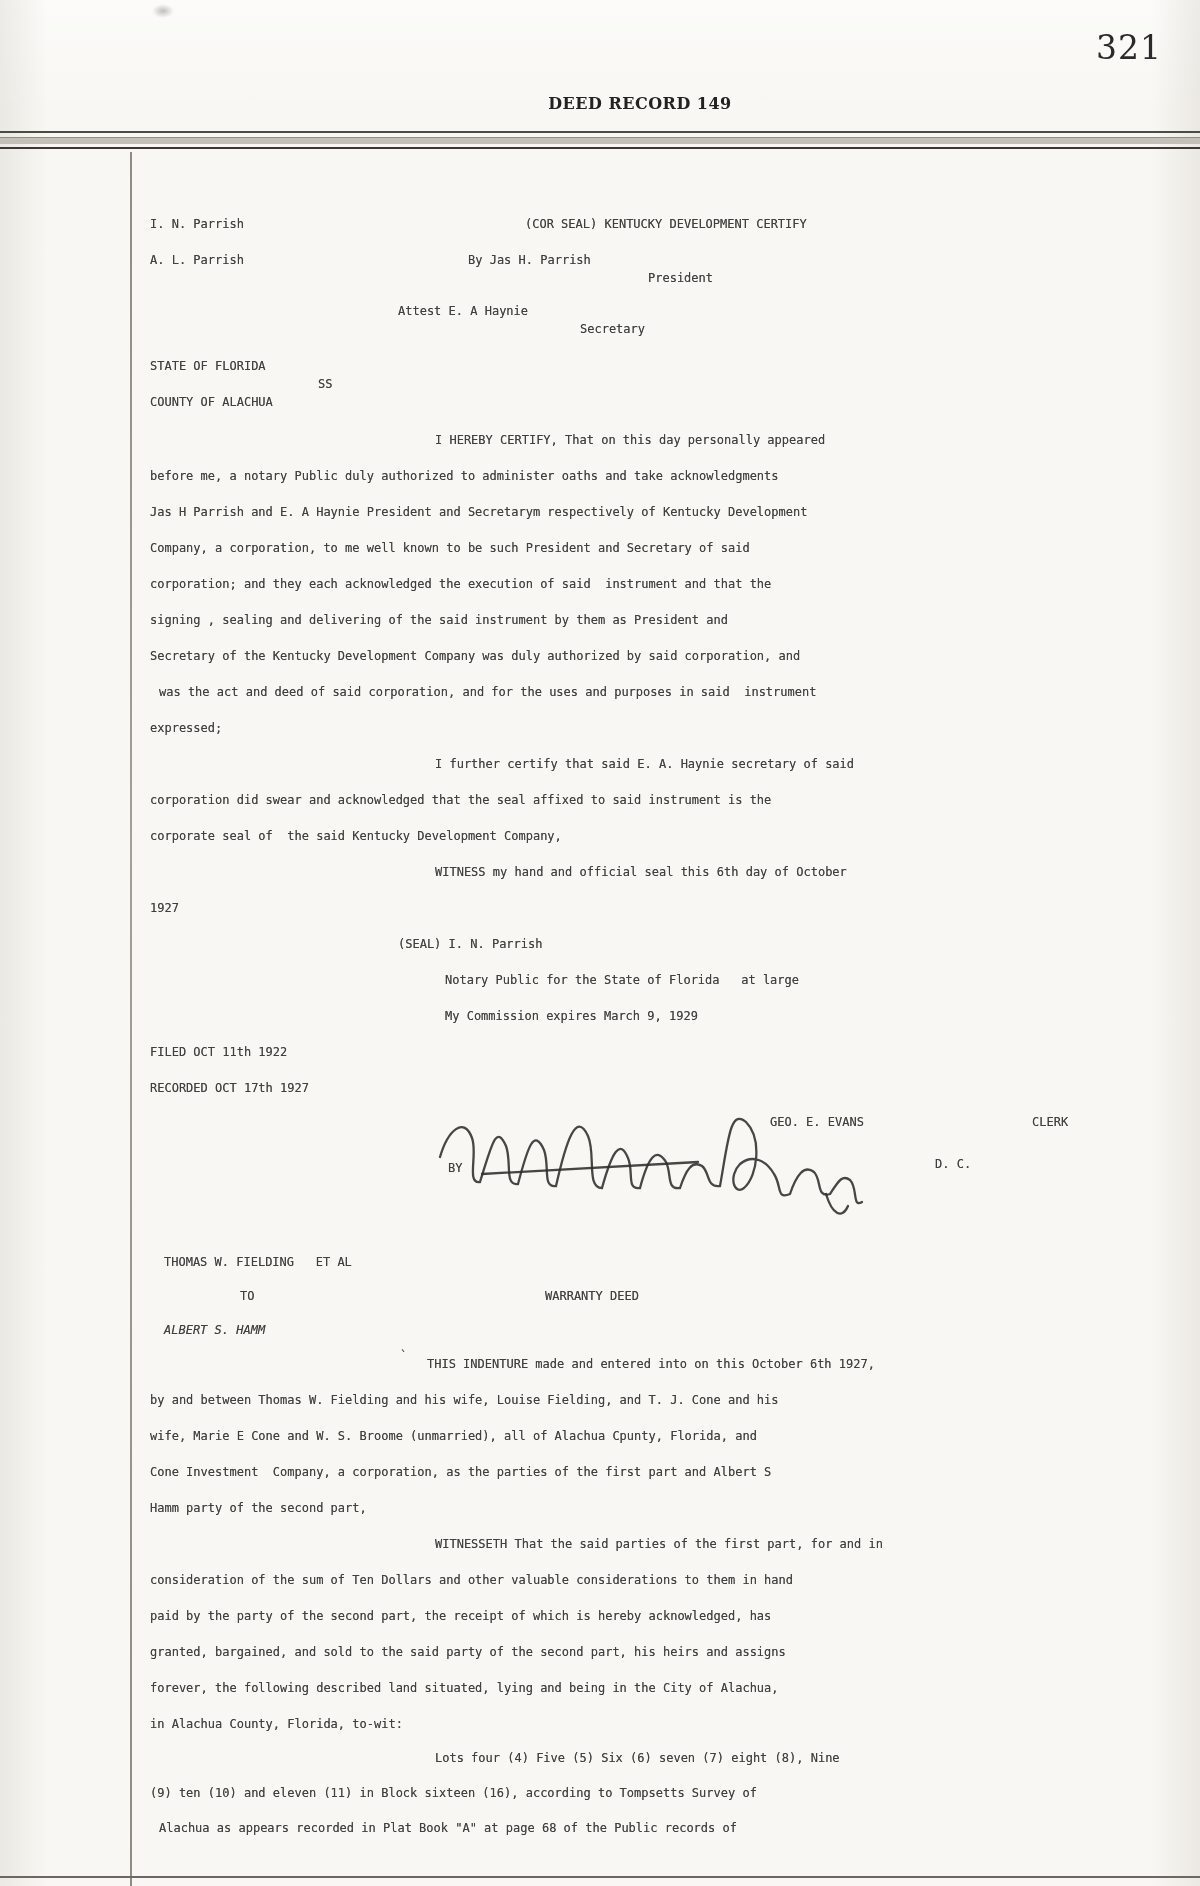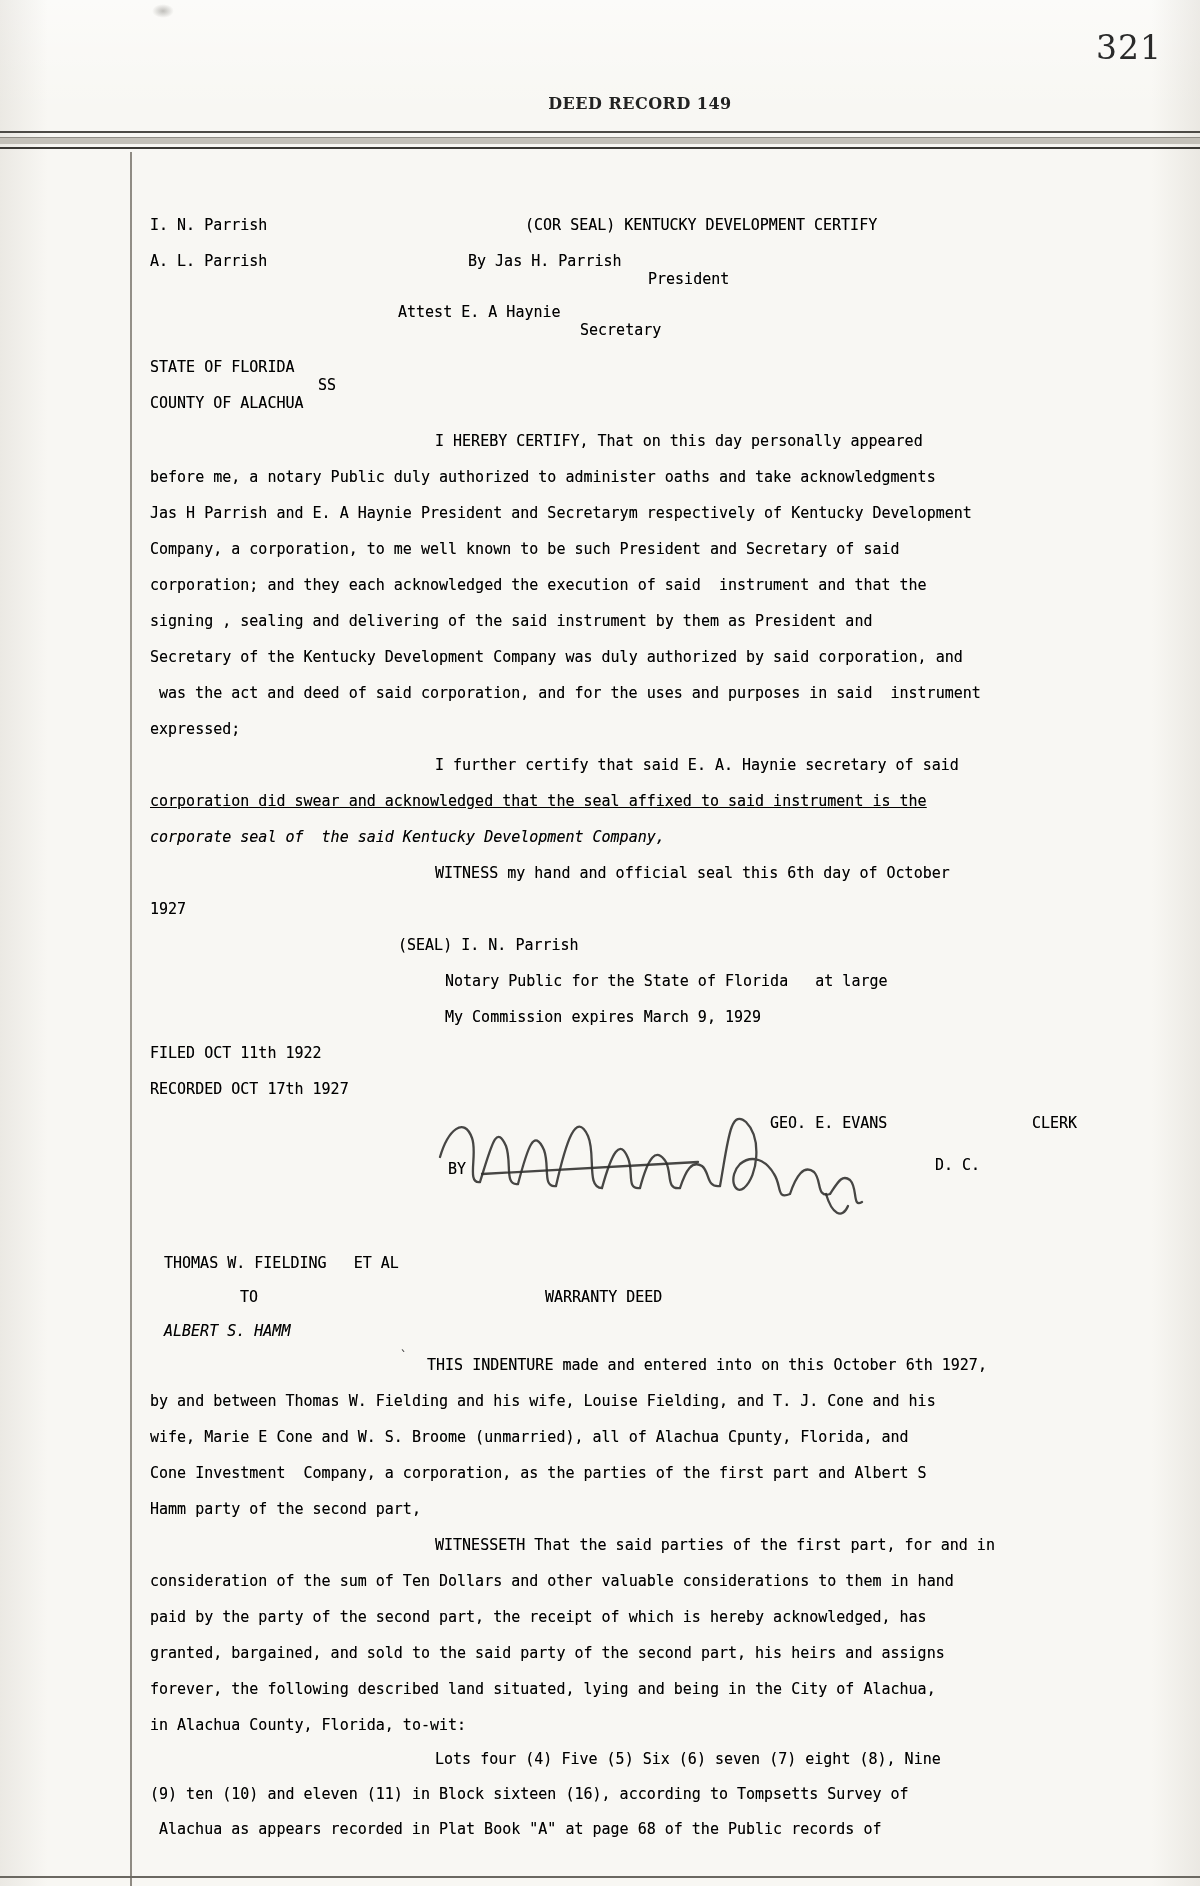--- a/index.html
+++ b/index.html
@@ -41,23 +41,23 @@
     position:absolute;left:130px;top:152px;width:2px;height:1734px;
     background:linear-gradient(180deg,#8f8b83,#a39f96 40%,#8f8b83);
   }
   .bottom-line{
     position:absolute;left:0;top:1876px;width:1200px;height:2px;
     background:#6b6861;
   }
   .tline{
     position:absolute;
     white-space:pre;
-    font-size:15px;
+    font-size:12px;
     line-height:1;
-    color:#000000;
+    color:#404040;
     text-shadow:0 0 .6px rgba(40,40,40,.55);
   }
   .tick{font-size:12px;color:#555;}
   .signature{position:absolute;left:430px;top:1102px;}
   .signature path{fill:none;stroke:#2e2d2b;stroke-width:2.3;stroke-linecap:round;opacity:.88;}
 </style>
 </head>
 <body>
 
 <div class="page">
@@ -87,22 +87,22 @@
       <div class="tline" style="left: 435px; top: 434px;">I HEREBY CERTIFY, That on this day personally appeared</div>
       <div class="tline" style="left: 150px; top: 470px;">before me, a notary Public duly authorized to administer oaths and take acknowledgments</div>
       <div class="tline" style="left: 150px; top: 506px;">Jas H Parrish and E. A Haynie President and Secretarym respectively of Kentucky Development</div>
       <div class="tline" style="left: 150px; top: 542px;">Company, a corporation, to me well known to be such President and Secretary of said</div>
       <div class="tline" style="left: 150px; top: 578px;">corporation; and they each acknowledged the execution of said  instrument and that the</div>
       <div class="tline" style="left: 150px; top: 614px;">signing , sealing and delivering of the said instrument by them as President and</div>
       <div class="tline" style="left: 150px; top: 650px;">Secretary of the Kentucky Development Company was duly authorized by said corporation, and</div>
       <div class="tline" style="left: 159px; top: 686px;">was the act and deed of said corporation, and for the uses and purposes in said  instrument</div>
       <div class="tline" style="left: 150px; top: 722px;">expressed;</div>
       <div class="tline" style="left: 435px; top: 758px;">I further certify that said E. A. Haynie secretary of said</div>
-      <div class="tline" style="left: 150px; top: 794px; text-decoration: underline;">corporation did swear and acknowledged that the seal affixed to said instrument is the</div>
-      <div class="tline" style="left: 150px; top: 830px; font-style: italic;">corporate seal of  the said Kentucky Development Company,</div>
+      <div class="tline" style="left: 150px; top: 794px;">corporation did swear and acknowledged that the seal affixed to said instrument is the</div>
+      <div class="tline" style="left: 150px; top: 830px;">corporate seal of  the said Kentucky Development Company,</div>
       <div class="tline" style="left: 435px; top: 866px;">WITNESS my hand and official seal this 6th day of October</div>
       <div class="tline" style="left: 150px; top: 902px;">1927</div>
       <div class="tline" style="left: 398px; top: 938px;">(SEAL) I. N. Parrish</div>
       <div class="tline" style="left: 445px; top: 974px;">Notary Public for the State of Florida   at large</div>
       <div class="tline" style="left: 445px; top: 1010px;">My Commission expires March 9, 1929</div>
       <div class="tline" style="left: 150px; top: 1046px;">FILED OCT 11th 1922</div>
       <div class="tline" style="left: 150px; top: 1082px;">RECORDED OCT 17th 1927</div>
       <div class="tline" style="left: 770px; top: 1116px;">GEO. E. EVANS</div>
       <div class="tline" style="left: 1032px; top: 1116px;">CLERK</div>
       <div class="tline" style="left: 448px; top: 1162px;">BY</div>

